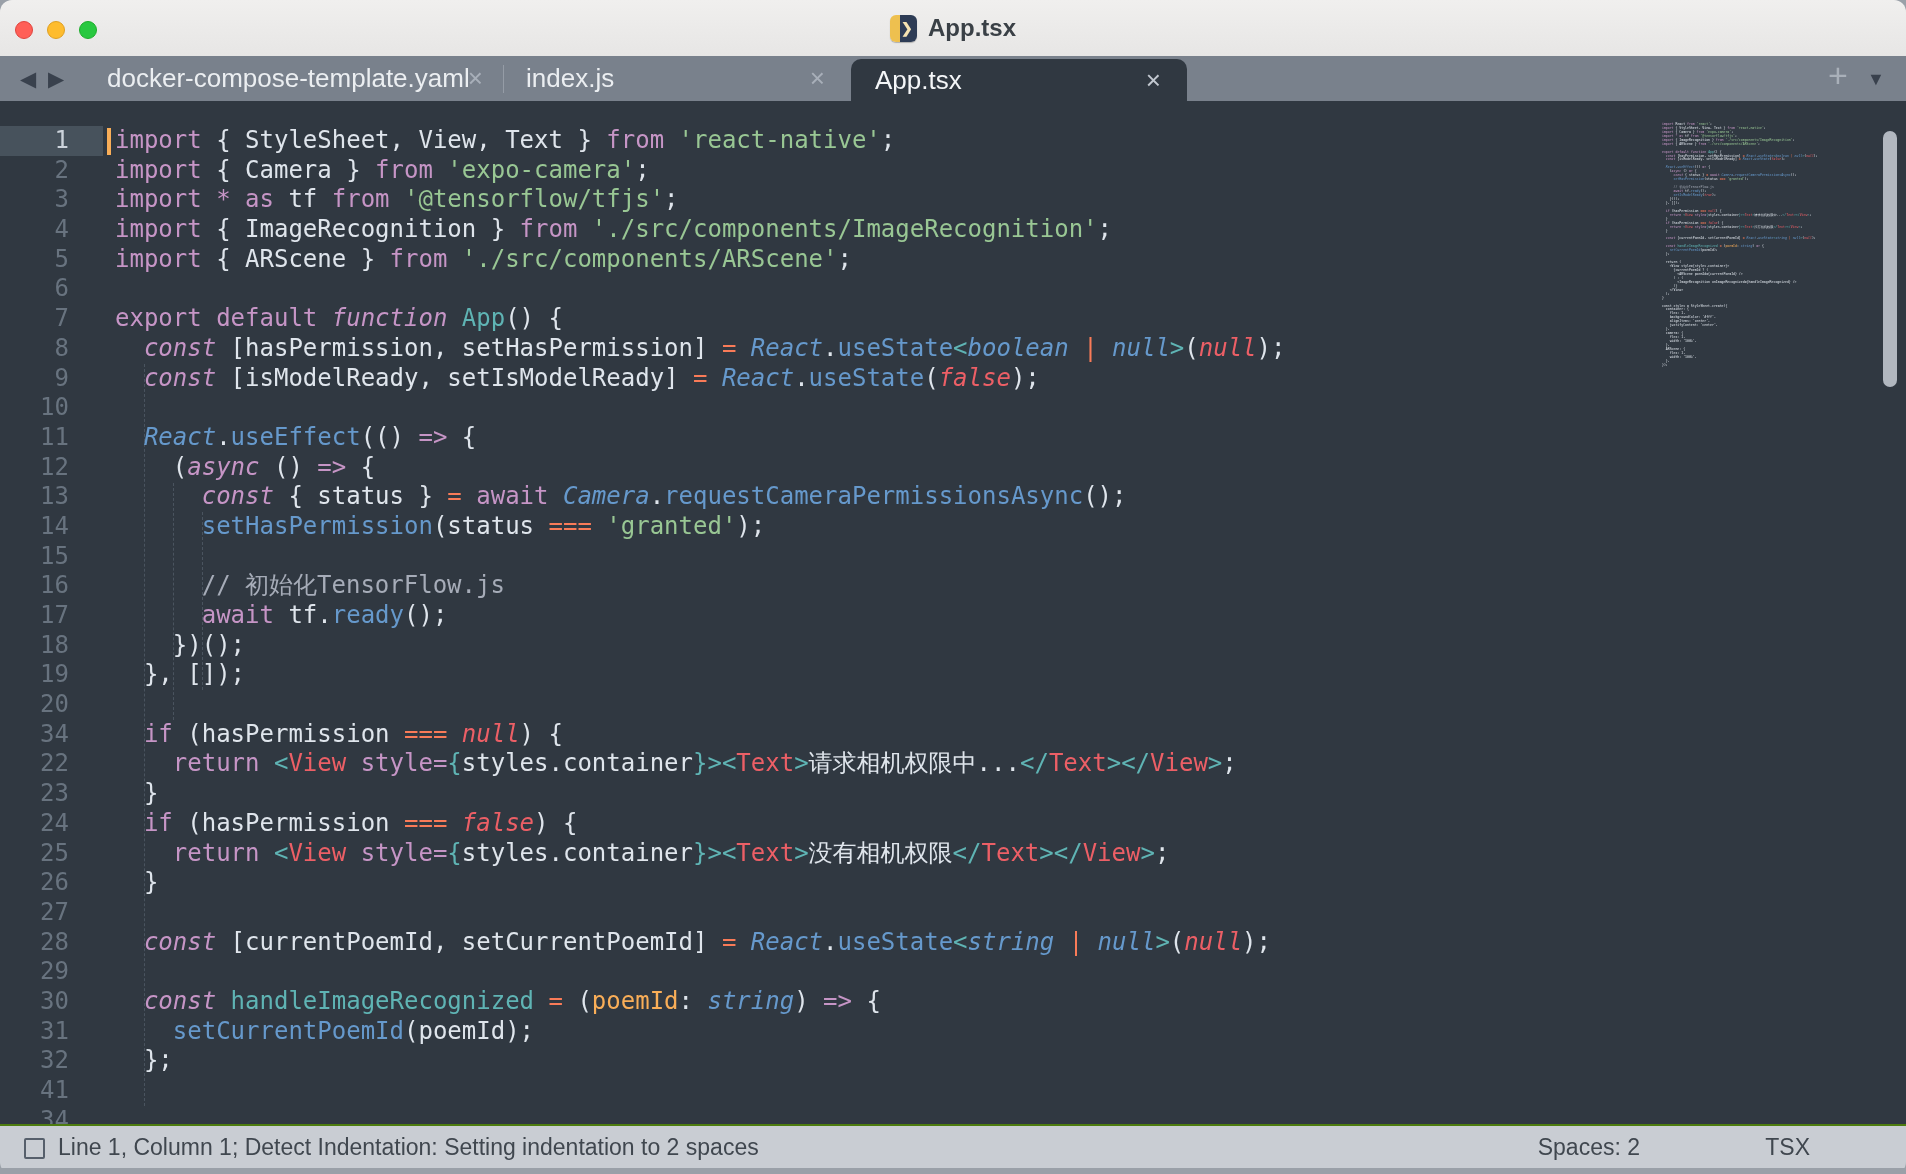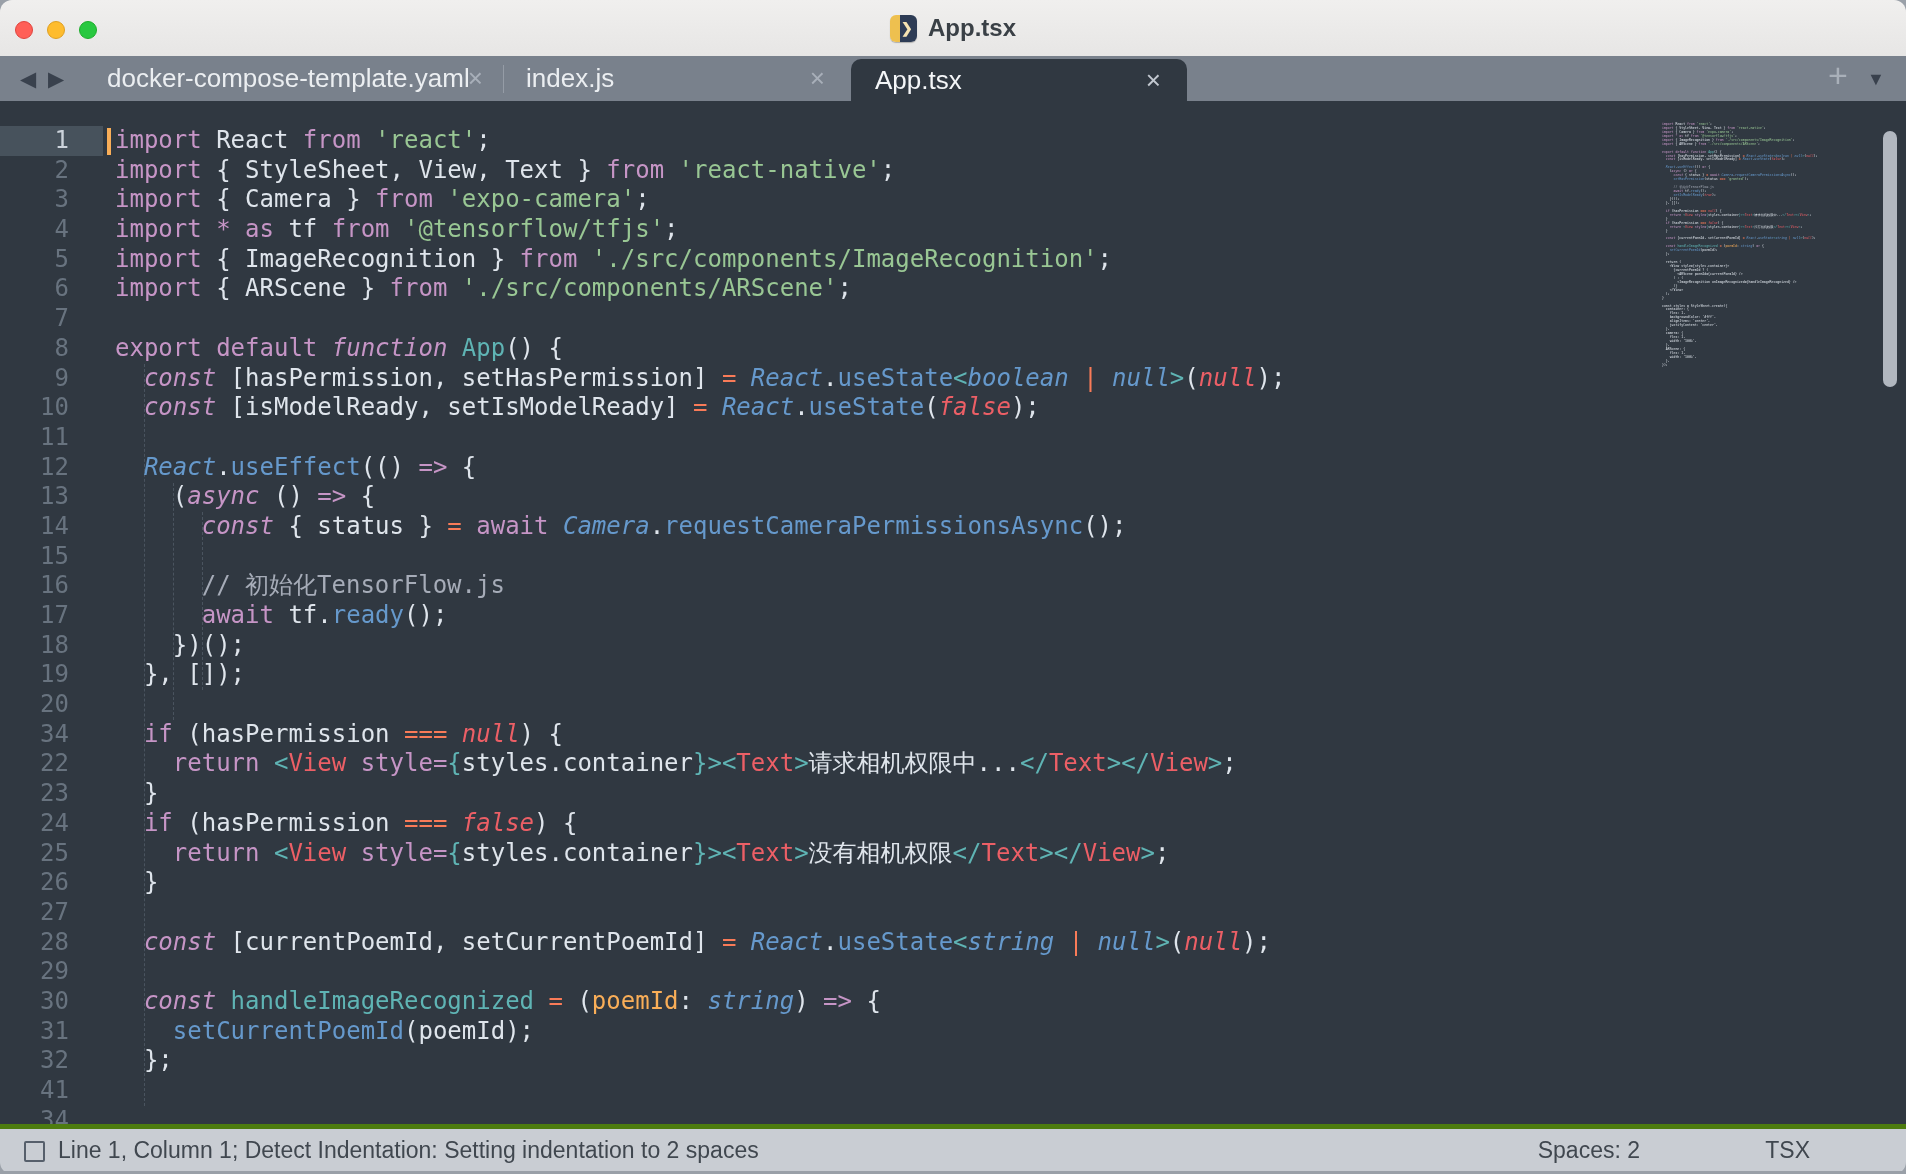--- a/index.html
+++ b/index.html
@@ -67,21 +67,21 @@
   .tk-par{color:var(--par);}
   .tk-fd{color:var(--fndef);}
   .tk-cm{color:var(--cmt);}
   
   #minimap{position:absolute;left:1662px;top:21px;width:156px;height:990px;overflow:hidden;}
   #minimap-content{transform:scale(0.133);transform-origin:top left;width:1400px;}
   .scrollbar-thumb{position:absolute;left:1883px;top:30px;width:14px;height:256px;border-radius:7px;
                    background:rgba(200,206,214,0.85);}
   
   .statusbar{position:absolute;left:0;top:1124px;width:100%;height:42px;background:var(--statusBg);
-             border-top:5px solid #4d7c0f;color:var(--statusFg);font-size:23px;}
+             border-top:2px solid #4d7c0f;color:var(--statusFg);font-size:23px;}
   .status-icon{position:absolute;left:24px;top:12px;width:17px;height:17px;border:2px solid #565f6b;
                border-radius:2px;}
   .status-message{position:absolute;left:58px;top:0;height:42px;line-height:42px;white-space:nowrap;}
   .status-spaces{position:absolute;right:266px;top:0;height:49px;line-height:42px;}
   .status-syntax{position:absolute;right:96px;top:0;height:42px;line-height:42px;}
 </style>
 </head>
 <body>
 
 <div class="window">
@@ -156,34 +156,34 @@
         <div class="gut-row">30</div>
         <div class="gut-row">31</div>
         <div class="gut-row">32</div>
         <div class="gut-row">41</div>
         <div class="gut-row">34</div>
       </div>
     <div class="indent-guide ig2"></div>
     <div class="indent-guide ig4"></div>
     <div class="indent-guide ig6"></div>
     <div id="code-lines">
-        <div class="code-row"><span class="tk-k">import</span><span class="tk-d"> React </span><span class="tk-k">from</span><span class="tk-d"> </span><span class="tk-s">'react'</span><span class="tk-d">;</span></div>
         <div class="code-row"><span class="tk-k">import</span><span class="tk-d"> { StyleSheet, View, Text } </span><span class="tk-k">from</span><span class="tk-d"> </span><span class="tk-s">'react-native'</span><span class="tk-d">;</span></div>
         <div class="code-row"><span class="tk-k">import</span><span class="tk-d"> { Camera } </span><span class="tk-k">from</span><span class="tk-d"> </span><span class="tk-s">'expo-camera'</span><span class="tk-d">;</span></div>
         <div class="code-row"><span class="tk-k">import</span><span class="tk-d"> </span><span class="tk-k">*</span><span class="tk-d"> </span><span class="tk-k">as</span><span class="tk-d"> tf </span><span class="tk-k">from</span><span class="tk-d"> </span><span class="tk-s">'@tensorflow/tfjs'</span><span class="tk-d">;</span></div>
         <div class="code-row"><span class="tk-k">import</span><span class="tk-d"> { ImageRecognition } </span><span class="tk-k">from</span><span class="tk-d"> </span><span class="tk-s">'./src/components/ImageRecognition'</span><span class="tk-d">;</span></div>
         <div class="code-row"><span class="tk-k">import</span><span class="tk-d"> { ARScene } </span><span class="tk-k">from</span><span class="tk-d"> </span><span class="tk-s">'./src/components/ARScene'</span><span class="tk-d">;</span></div>
         <div class="code-row"></div>
         <div class="code-row"><span class="tk-k">export</span><span class="tk-d"> </span><span class="tk-k">default</span><span class="tk-d"> </span><span class="tk-ki">function</span><span class="tk-d"> </span><span class="tk-fd">App</span><span class="tk-d">() {</span></div>
         <div class="code-row"><span class="tk-d">  </span><span class="tk-ki">const</span><span class="tk-d"> [hasPermission, setHasPermission] </span><span class="tk-o">=</span><span class="tk-d"> </span><span class="tk-ci">React</span><span class="tk-d">.</span><span class="tk-f">useState</span><span class="tk-p">&lt;</span><span class="tk-ti">boolean</span><span class="tk-d"> </span><span class="tk-o">|</span><span class="tk-d"> </span><span class="tk-ti">null</span><span class="tk-p">&gt;</span><span class="tk-d">(</span><span class="tk-n">null</span><span class="tk-d">);</span></div>
         <div class="code-row"><span class="tk-d">  </span><span class="tk-ki">const</span><span class="tk-d"> [isModelReady, setIsModelReady] </span><span class="tk-o">=</span><span class="tk-d"> </span><span class="tk-ci">React</span><span class="tk-d">.</span><span class="tk-f">useState</span><span class="tk-d">(</span><span class="tk-n">false</span><span class="tk-d">);</span></div>
         <div class="code-row"></div>
         <div class="code-row"><span class="tk-d">  </span><span class="tk-ci">React</span><span class="tk-d">.</span><span class="tk-f">useEffect</span><span class="tk-d">(() </span><span class="tk-k">=&gt;</span><span class="tk-d"> {</span></div>
         <div class="code-row"><span class="tk-d">    (</span><span class="tk-ki">async</span><span class="tk-d"> () </span><span class="tk-k">=&gt;</span><span class="tk-d"> {</span></div>
         <div class="code-row"><span class="tk-d">      </span><span class="tk-ki">const</span><span class="tk-d"> { status } </span><span class="tk-o">=</span><span class="tk-d"> </span><span class="tk-k">await</span><span class="tk-d"> </span><span class="tk-ci">Camera</span><span class="tk-d">.</span><span class="tk-f">requestCameraPermissionsAsync</span><span class="tk-d">();</span></div>
+        <div class="code-row"><span class="tk-d">      </span><span class="tk-f">setHasPermission</span><span class="tk-d">(status </span><span class="tk-o">===</span><span class="tk-d"> </span><span class="tk-s">'granted'</span><span class="tk-d">);</span></div>
         <div class="code-row"></div>
         <div class="code-row"><span class="tk-d">      </span><span class="tk-cm">// 初始化TensorFlow.js</span></div>
         <div class="code-row"><span class="tk-d">      </span><span class="tk-k">await</span><span class="tk-d"> tf.</span><span class="tk-f">ready</span><span class="tk-d">();</span></div>
         <div class="code-row"><span class="tk-d">    })();</span></div>
         <div class="code-row"><span class="tk-d">  }, []);</span></div>
         <div class="code-row"></div>
         <div class="code-row"><span class="tk-d">  </span><span class="tk-k">if</span><span class="tk-d"> (hasPermission </span><span class="tk-o">===</span><span class="tk-d"> </span><span class="tk-n">null</span><span class="tk-d">) {</span></div>
         <div class="code-row"><span class="tk-d">    </span><span class="tk-k">return</span><span class="tk-d"> </span><span class="tk-p">&lt;</span><span class="tk-tag">View</span><span class="tk-d"> </span><span class="tk-k">style</span><span class="tk-k">=</span><span class="tk-p">{</span><span class="tk-d">styles.container</span><span class="tk-p">}</span><span class="tk-p">&gt;</span><span class="tk-p">&lt;</span><span class="tk-tag">Text</span><span class="tk-p">&gt;</span><span class="tk-d">请求相机权限中...</span><span class="tk-p">&lt;/</span><span class="tk-tag">Text</span><span class="tk-p">&gt;</span><span class="tk-p">&lt;/</span><span class="tk-tag">View</span><span class="tk-p">&gt;</span><span class="tk-d">;</span></div>
         <div class="code-row"><span class="tk-d">  }</span></div>
         <div class="code-row"><span class="tk-d">  </span><span class="tk-k">if</span><span class="tk-d"> (hasPermission </span><span class="tk-o">===</span><span class="tk-d"> </span><span class="tk-n">false</span><span class="tk-d">) {</span></div>

